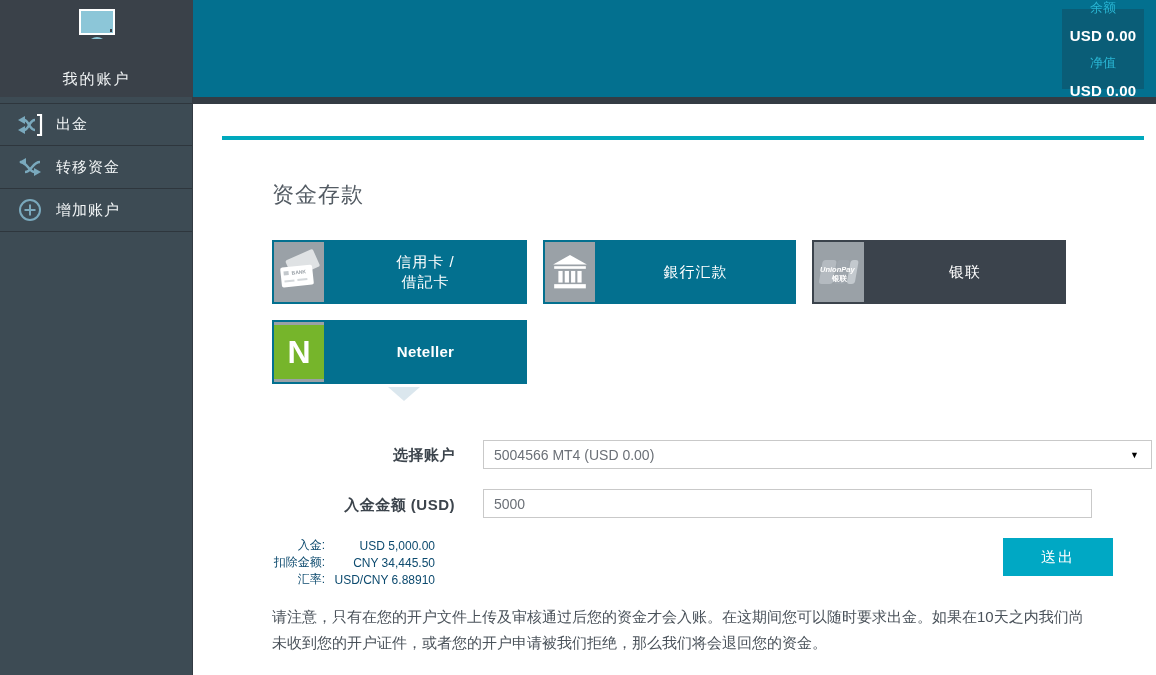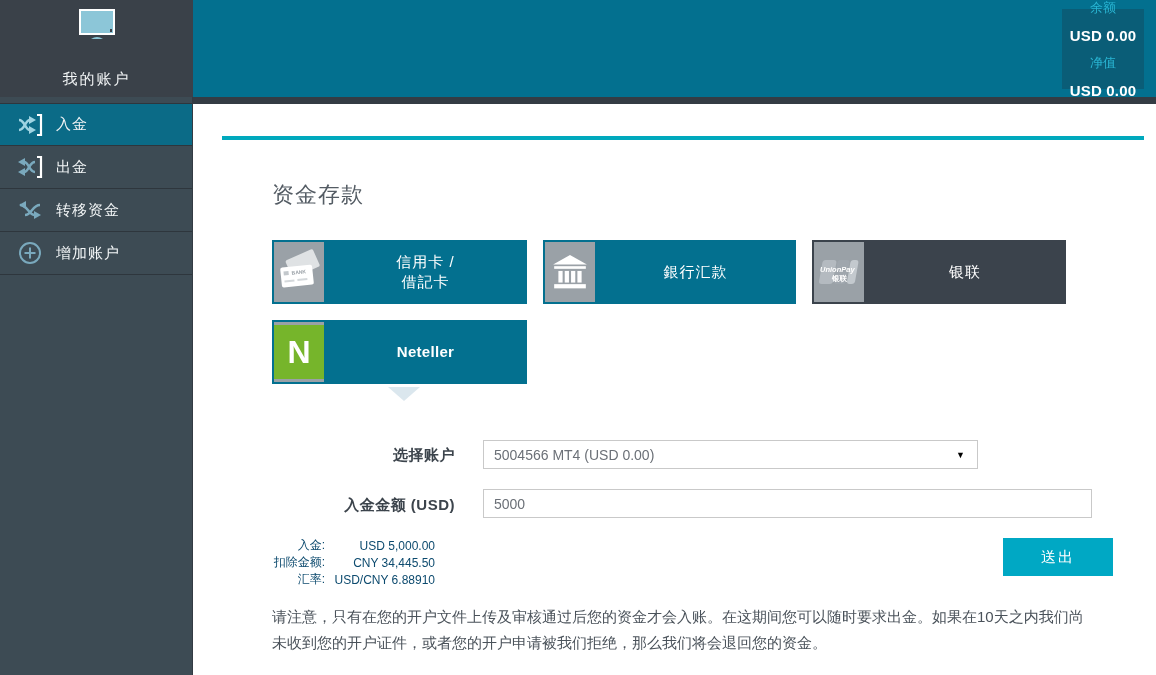--- a/index.html
+++ b/index.html
@@ -46,21 +46,21 @@
   .neteller-n { color:#fff; font-size:32px; font-weight:bold; font-family:"Liberation Sans",sans-serif; }
 
   .caret-down { left:388px; top:387px; width:0; height:0;
                 border-left:16px solid transparent; border-right:16px solid transparent;
                 border-top:14px solid #dbe7ee; }
 
   
   .form-label { width:183px; text-align:right; font-size:15px; font-weight:bold; color:#3c444c; letter-spacing:0.5px; }
   .lbl-account { left:272px; top:446px; }
   .lbl-amount  { left:272px; top:496px; }
-  .select-box { left:483px; top:440px; width:495px; height:29px; background:#fff; border:1px solid #c9c9c9;
+  .select-box { left:483px; top:440px; width:669px; height:29px; background:#fff; border:1px solid #c9c9c9;
                 display:flex; align-items:center; padding:0 10px; font-size:14px; color:#6b7077; cursor:pointer; }
   .select-box .sel-arrow { position:absolute; right:12px; font-size:9px; color:#000; }
   .text-input { left:483px; top:489px; width:609px; height:29px; border:1px solid #c9c9c9; background:#fff;
                 font-size:14px; color:#6b7077; padding:0 10px; font-family:"Liberation Sans",sans-serif; }
 
   .summary { left:272px; top:537px; font-size:12px; color:#0c4a6e; border-collapse:collapse; }
   .summary td { padding:0; height:17px; }
   .summary td.s-label { text-align:right; min-width:53px; }
   .summary td.s-value { text-align:right; width:110px; }
 
@@ -90,32 +90,20 @@
     </svg>
   </span>
   <span class="title">我的账户</span>
 </div>
 
 <div class="abs dark-strip"></div>
 
 <nav class="abs sidebar">
 
 
-  <div class="side-item selected">
-    <span class="icon24">
-      <svg width="26" height="24" viewBox="0 0 26 24">
-        <path d="M2,7 C8,7 8,17 13,17" stroke="#9fd4e2" fill="none" stroke-width="2.4"></path>
-        <path d="M2,17 C8,17 8,7 13,7" stroke="#9fd4e2" fill="none" stroke-width="2.4"></path>
-        <polygon points="12,13 19,17 12,21" fill="#9fd4e2"></polygon>
-        <polygon points="12,3 19,7 12,11" fill="#9fd4e2"></polygon>
-        <path d="M20,2 h4 v20 h-4" stroke="#ffffff" stroke-width="2.2" fill="none"></path>
-      </svg>
-    </span>
-    <span class="lbl">入金</span>
-  </div>
 
   <div class="side-item">
     <span class="icon24">
       <svg width="26" height="24" viewBox="0 0 26 24">
         <path d="M18,7 C12,7 12,17 7,17" stroke="#7aa9bd" fill="none" stroke-width="2.4"></path>
         <path d="M18,17 C12,17 12,7 7,7" stroke="#7aa9bd" fill="none" stroke-width="2.4"></path>
         <polygon points="8,13 1,17 8,21" fill="#7aa9bd"></polygon>
         <polygon points="8,3 1,7 8,11" fill="#7aa9bd"></polygon>
         <path d="M20,2 h4 v20 h-4" stroke="#ffffff" stroke-width="2.2" fill="none"></path>
       </svg>

